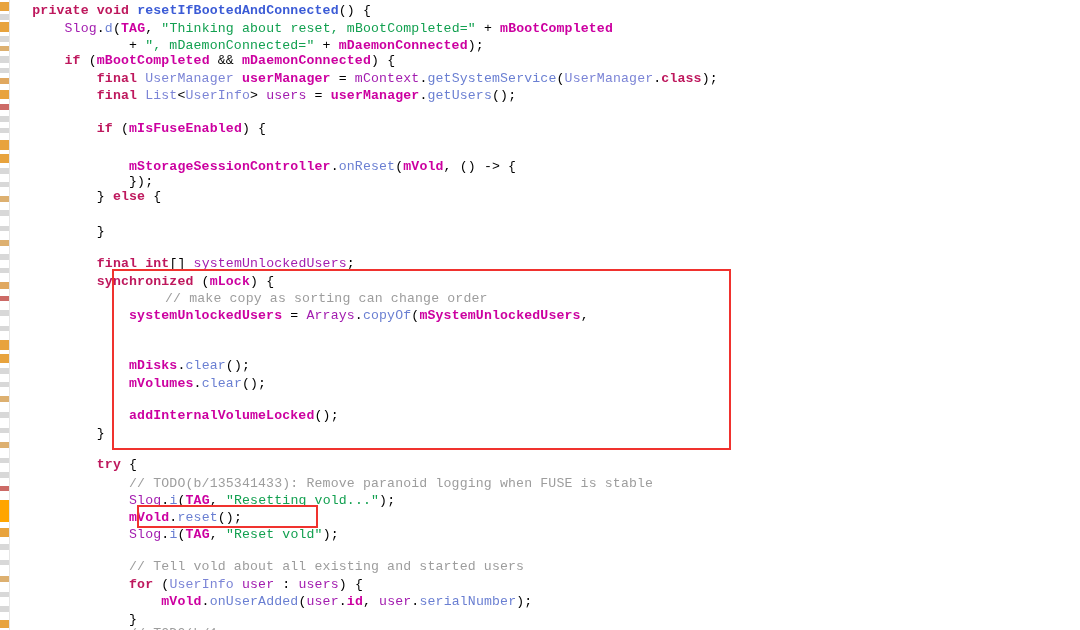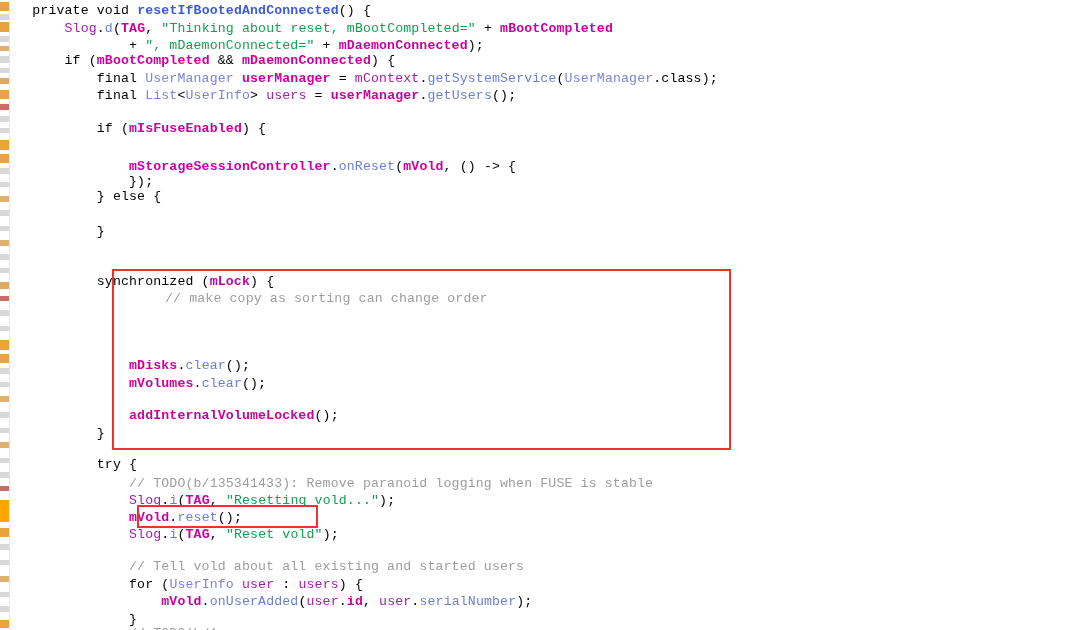--- a/index.html
+++ b/index.html
@@ -55,21 +55,21 @@
     height: 17.6px;
     line-height: 17.6px;
     font-size: 13.2px;
     font-family: "Liberation Mono", "DejaVu Sans Mono", monospace;
     letter-spacing: 0.15px;
     white-space: pre;
     color: #000000;
   }
 
   
-  .t-kw      { color: #000000; font-weight: normal; }
+  .t-kw      { color: #be185d; font-weight: bold; }
   .t-plain   { color: #000000; }
   .t-type    { color: #7b84d6; }
   .t-field   { color: #cc00a0; font-weight: bold; }
   .t-method  { color: #6a7fd2; }
   .t-method-b{ color: #3b5bd6; font-weight: bold; }
   .t-var     { color: #a21caf; }
   .t-str     { color: #12a050; }
   .t-cmt     { color: #9d9d9d; }
   .t-punc    { color: #000000; }
 
@@ -141,22 +141,24 @@
       <div class="code-line" style="top: 19.6px;"><span class="t-plain">        </span><span class="t-var">Slog</span><span class="t-punc">.</span><span class="t-method">d</span><span class="t-punc">(</span><span class="t-field">TAG</span><span class="t-punc">, </span><span class="t-str">"Thinking about reset, mBootCompleted="</span><span class="t-punc"> + </span><span class="t-field">mBootCompleted</span></div>
       <div class="code-line" style="top: 37.2px;"><span class="t-punc">                + </span><span class="t-str">", mDaemonConnected="</span><span class="t-punc"> + </span><span class="t-field">mDaemonConnected</span><span class="t-punc">);</span></div>
       <div class="code-line" style="top: 52px;"><span class="t-plain">        </span><span class="t-kw">if</span><span class="t-punc"> (</span><span class="t-field">mBootCompleted</span><span class="t-punc"> &amp;&amp; </span><span class="t-field">mDaemonConnected</span><span class="t-punc">) {</span></div>
       <div class="code-line" style="top: 69.6px;"><span class="t-plain">            </span><span class="t-kw">final</span><span class="t-plain"> </span><span class="t-type">UserManager</span><span class="t-plain"> </span><span class="t-field">userManager</span><span class="t-punc"> = </span><span class="t-var">mContext</span><span class="t-punc">.</span><span class="t-method">getSystemService</span><span class="t-punc">(</span><span class="t-type">UserManager</span><span class="t-punc">.</span><span class="t-kw">class</span><span class="t-punc">);</span></div>
       <div class="code-line" style="top: 87.2px;"><span class="t-plain">            </span><span class="t-kw">final</span><span class="t-plain"> </span><span class="t-type">List</span><span class="t-punc">&lt;</span><span class="t-type">UserInfo</span><span class="t-punc">&gt; </span><span class="t-var">users</span><span class="t-punc"> = </span><span class="t-field">userManager</span><span class="t-punc">.</span><span class="t-method">getUsers</span><span class="t-punc">();</span></div>
       <div class="code-line" style="top: 120px;"><span class="t-plain">            </span><span class="t-kw">if</span><span class="t-punc"> (</span><span class="t-field">mIsFuseEnabled</span><span class="t-punc">) {</span></div>
       <div class="code-line" style="top: 137.6px; margin-top: 20px;"><span class="t-plain">                </span><span class="t-field">mStorageSessionController</span><span class="t-punc">.</span><span class="t-method">onReset</span><span class="t-punc">(</span><span class="t-field">mVold</span><span class="t-punc">, () -&gt; {</span></div>
       <div class="code-line" style="top: 172.8px;"><span class="t-punc">                });</span></div>
       <div class="code-line" style="top: 188px;"><span class="t-punc">            } </span><span class="t-kw">else</span><span class="t-punc"> {</span></div>
       <div class="code-line" style="top: 223.2px;"><span class="t-punc">            }</span></div>
+      <div class="code-line" style="top: 255px;"><span class="t-plain">            </span><span class="t-kw">final</span><span class="t-plain"> </span><span class="t-kw">int</span><span class="t-punc">[] </span><span class="t-var">systemUnlockedUsers</span><span class="t-punc">;</span></div>
       <div class="code-line" style="top: 272.6px;"><span class="t-plain">            </span><span class="t-kw">synchronized</span><span class="t-punc"> (</span><span class="t-field">mLock</span><span class="t-punc">) {</span></div>
       <div class="code-line" style="top: 290.2px; padding-left: 36px;"><span class="t-plain">                </span><span class="t-cmt">// make copy as sorting can change order</span></div>
+      <div class="code-line" style="top: 307px;"><span class="t-plain">                </span><span class="t-field">systemUnlockedUsers</span><span class="t-punc"> = </span><span class="t-var">Arrays</span><span class="t-punc">.</span><span class="t-method">copyOf</span><span class="t-punc">(</span><span class="t-field">mSystemUnlockedUsers</span><span class="t-punc">,</span></div>
       <div class="code-line" style="top: 357px;"><span class="t-plain">                </span><span class="t-field">mDisks</span><span class="t-punc">.</span><span class="t-method">clear</span><span class="t-punc">();</span></div>
       <div class="code-line" style="top: 374.6px;"><span class="t-plain">                </span><span class="t-field">mVolumes</span><span class="t-punc">.</span><span class="t-method">clear</span><span class="t-punc">();</span></div>
       <div class="code-line" style="top: 407px;"><span class="t-plain">                </span><span class="t-field">addInternalVolumeLocked</span><span class="t-punc">();</span></div>
       <div class="code-line" style="top: 425px;"><span class="t-punc">            }</span></div>
       <div class="code-line" style="top: 456px;"><span class="t-plain">            </span><span class="t-kw">try</span><span class="t-punc"> {</span></div>
       <div class="code-line" style="top: 474.6px;"><span class="t-plain">                </span><span class="t-cmt">// TODO(b/135341433): Remove paranoid logging when FUSE is stable</span></div>
       <div class="code-line" style="top: 491.6px;"><span class="t-plain">                </span><span class="t-var">Slog</span><span class="t-punc">.</span><span class="t-method">i</span><span class="t-punc">(</span><span class="t-field">TAG</span><span class="t-punc">, </span><span class="t-str">"Resetting vold..."</span><span class="t-punc">);</span></div>
       <div class="code-line" style="top: 508.6px;"><span class="t-plain">                </span><span class="t-field">mVold</span><span class="t-punc">.</span><span class="t-method">reset</span><span class="t-punc">();</span></div>
       <div class="code-line" style="top: 526px;"><span class="t-plain">                </span><span class="t-var">Slog</span><span class="t-punc">.</span><span class="t-method">i</span><span class="t-punc">(</span><span class="t-field">TAG</span><span class="t-punc">, </span><span class="t-str">"Reset vold"</span><span class="t-punc">);</span></div>
       <div class="code-line" style="top: 558px;"><span class="t-plain">                </span><span class="t-cmt">// Tell vold about all existing and started users</span></div>

